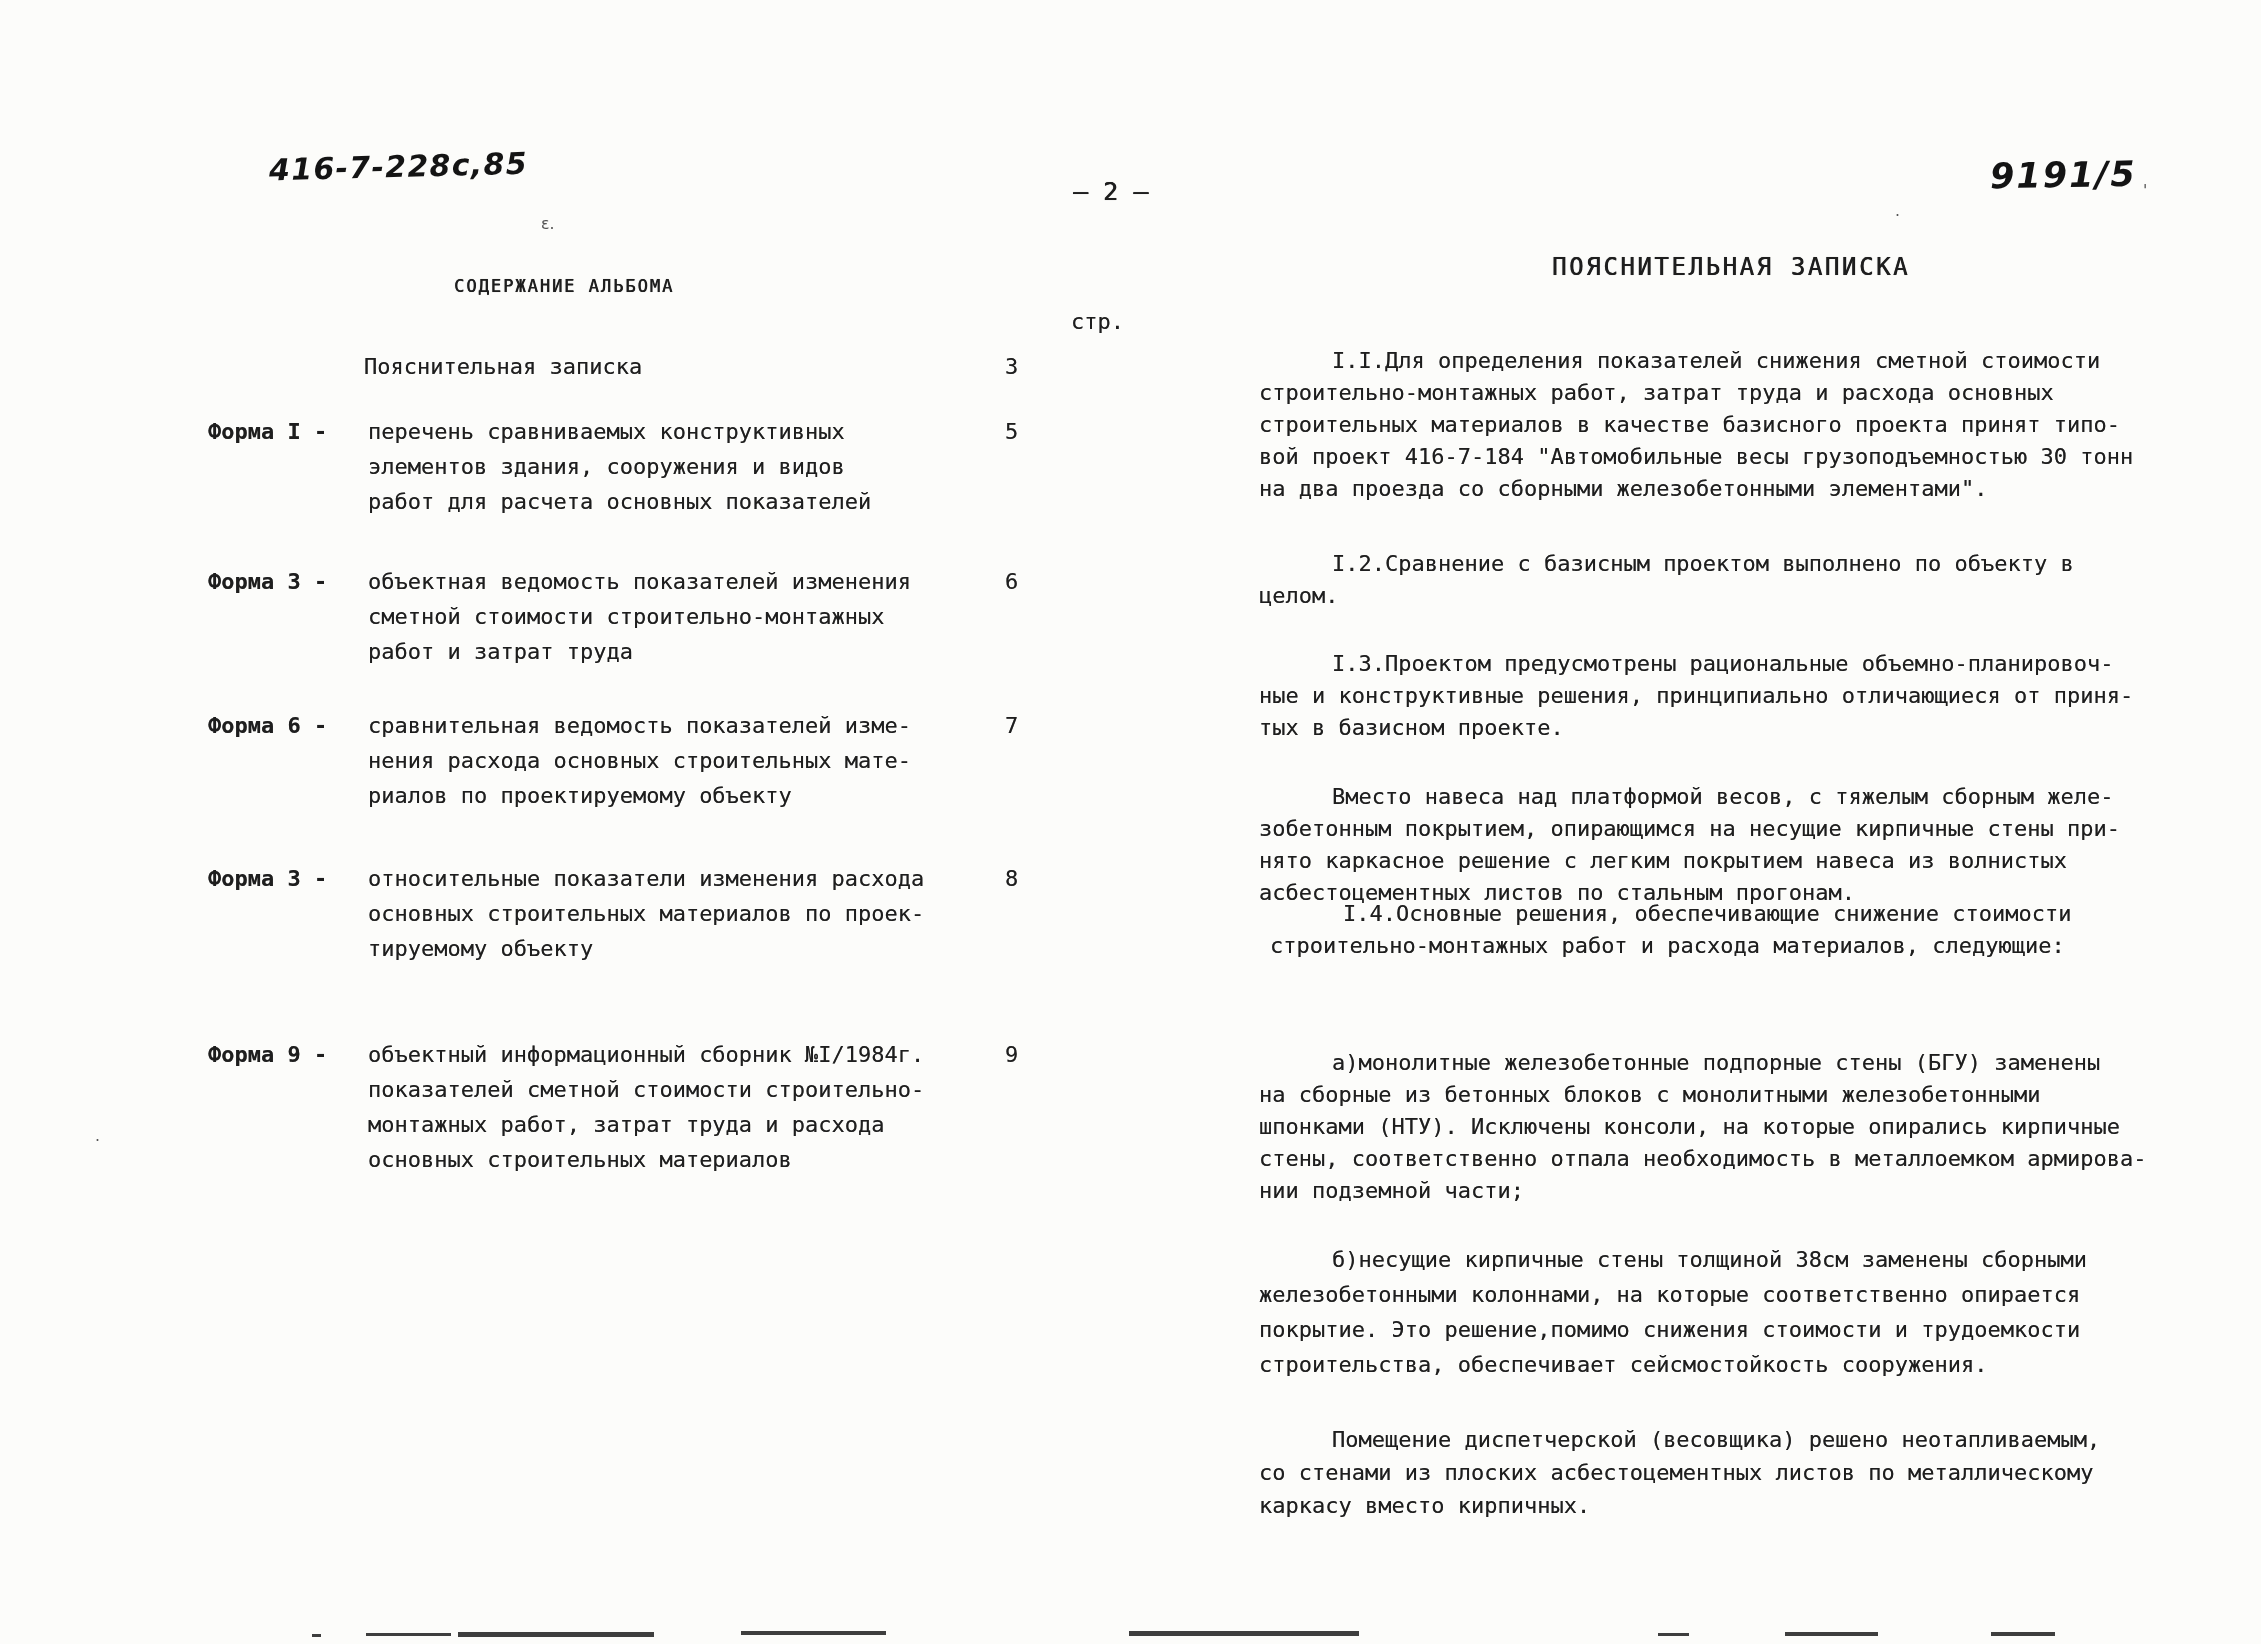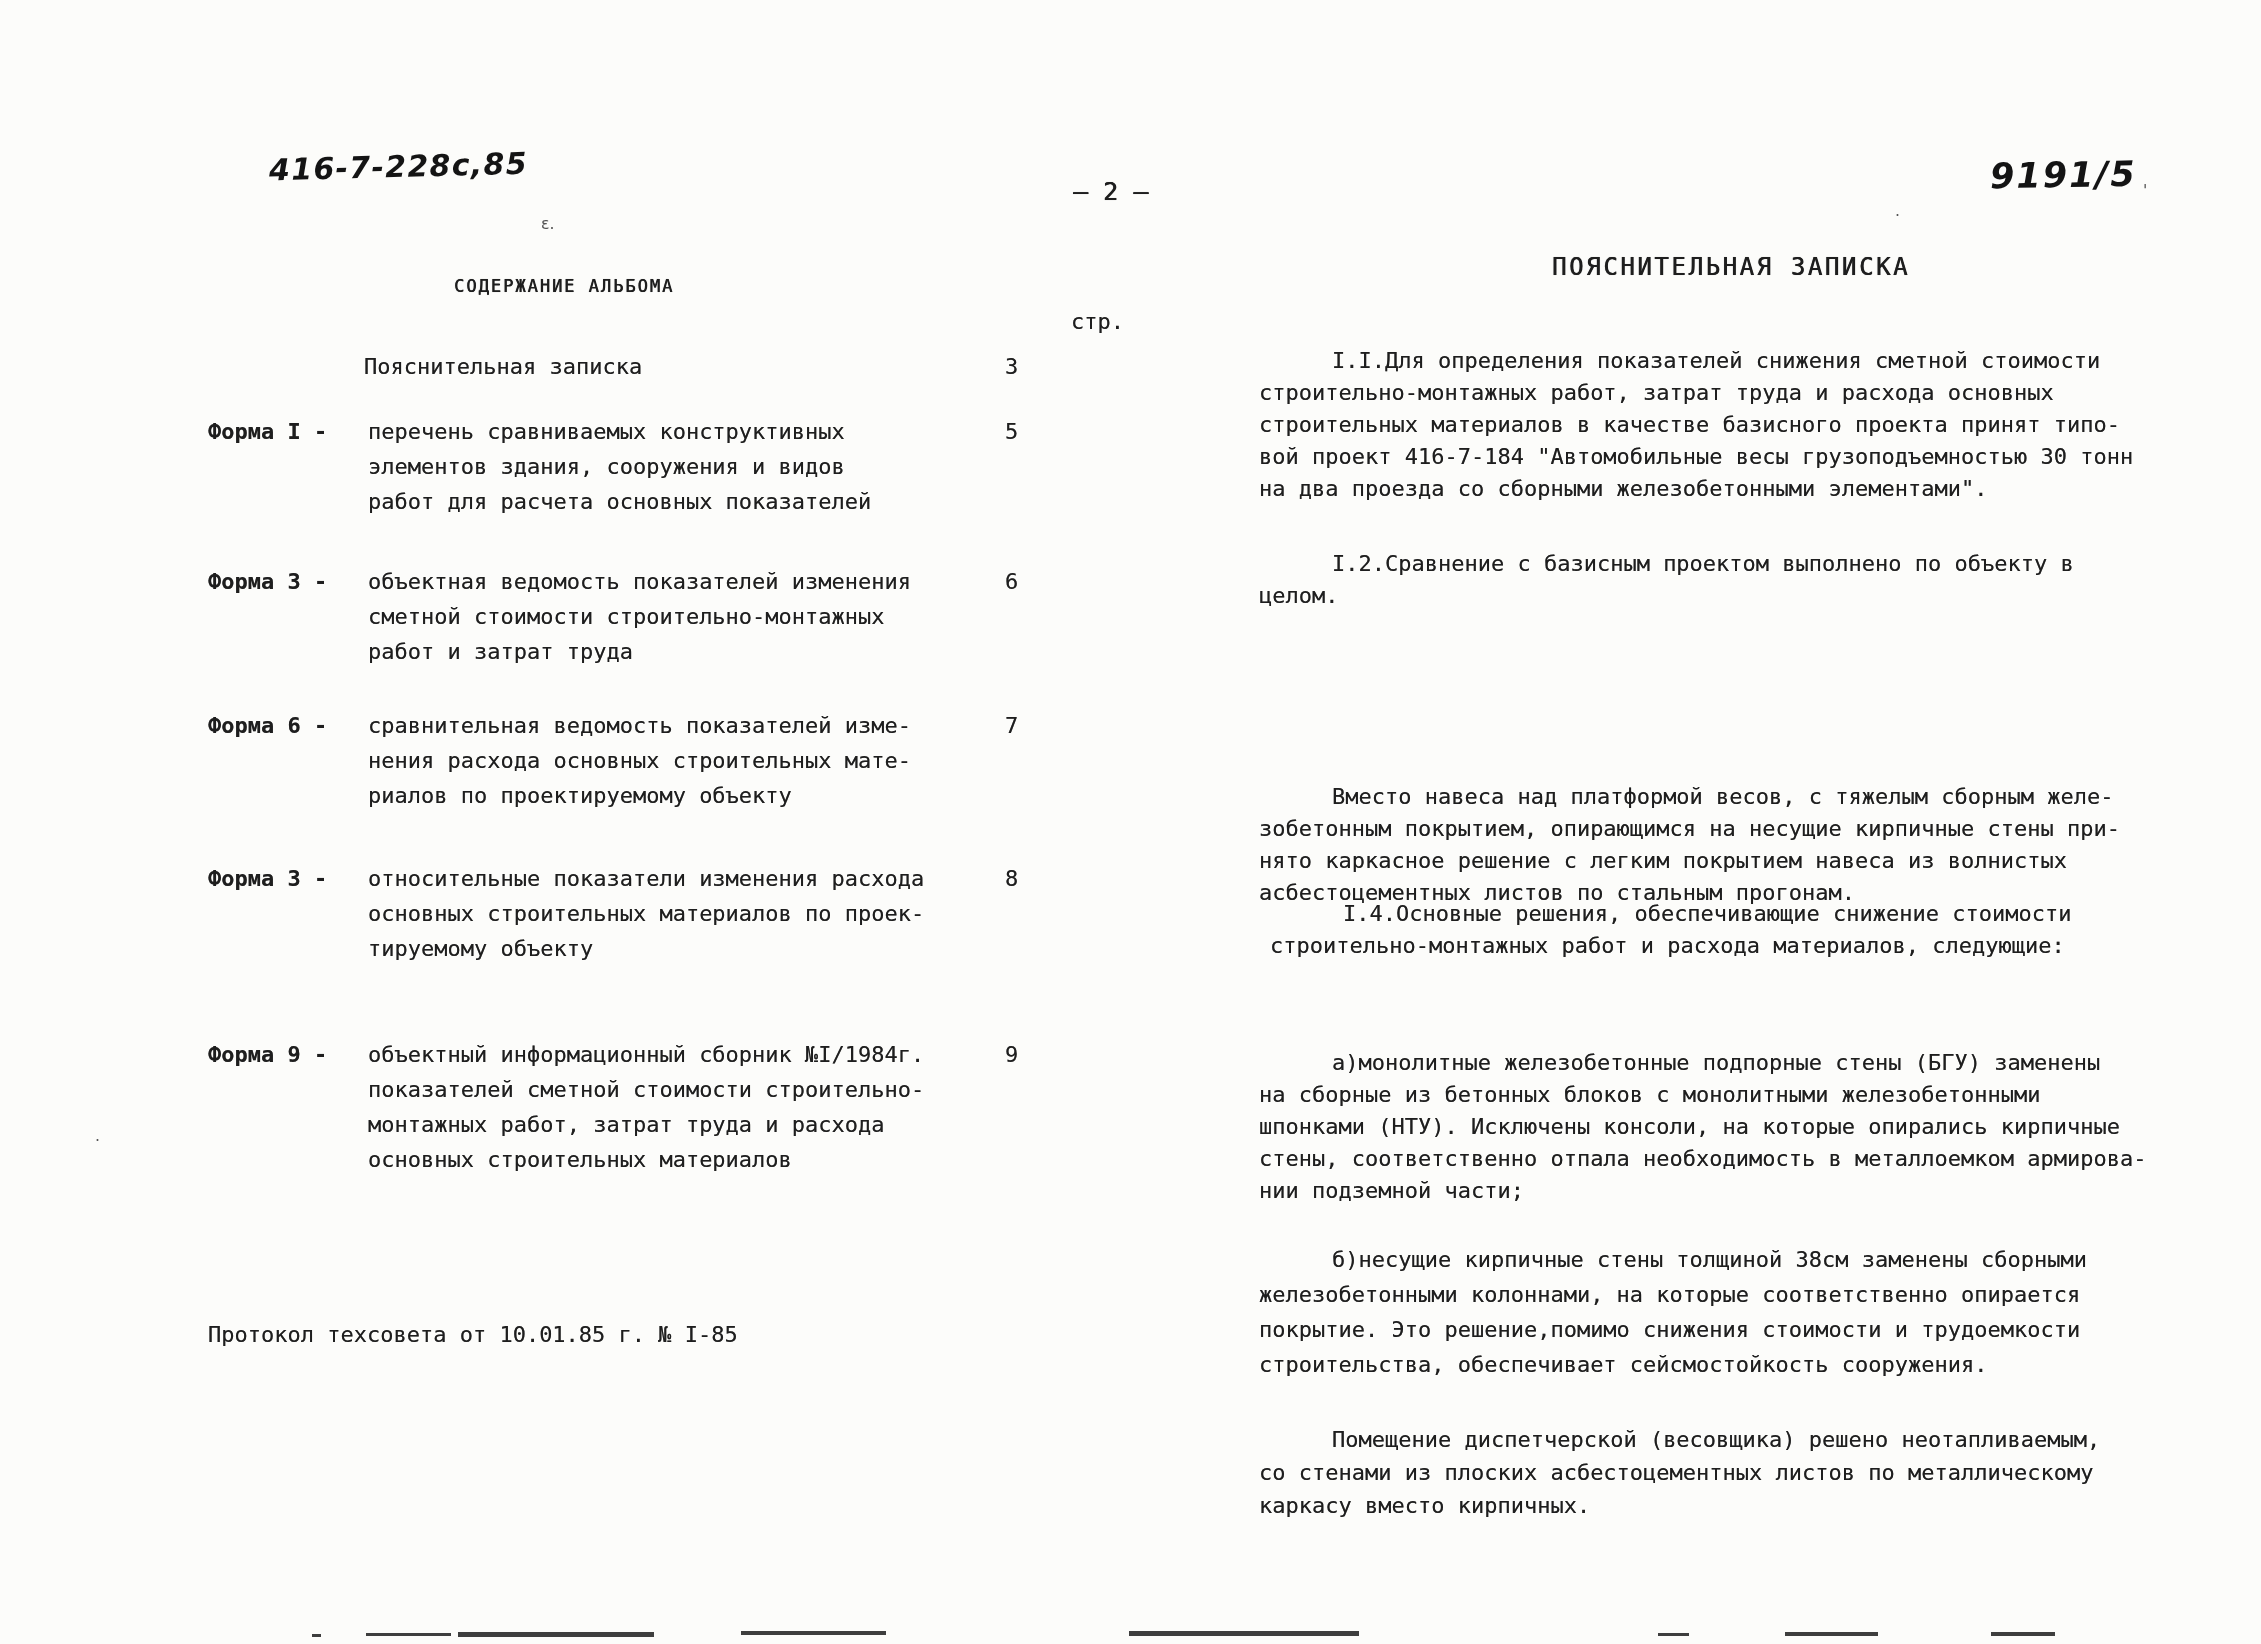--- a/index.html
+++ b/index.html
@@ -107,26 +107,26 @@
     <div class="toc-text">относительные показатели изменения расхода<br>основных строительных материалов по проек-<br>тируемому объекту</div>
     <span class="toc-page">8</span>
   </div>
 
   <div class="toc-row" style="top:1037px;">
     <span class="toc-label">Форма 9 -</span>
     <div class="toc-text">объектный информационный сборник №I/1984г.<br>показателей сметной стоимости строительно-<br>монтажных работ, затрат труда и расхода<br>основных строительных материалов</div>
     <span class="toc-page">9</span>
   </div>
 
-  <div class="typed" style="left:208px;top:1317px;">Протокол техсовета от 10.01.85 г. № I-85</div>
 
   <div class="typed dark" style="left:1552px;top:250px;font-size:24px;letter-spacing:2.6px;">ПОЯСНИТЕЛЬНАЯ ЗАПИСКА</div>
 
   <div class="para" style="top:345px;">I.I.Для определения показателей снижения сметной стоимости<br>строительно-монтажных работ, затрат труда и расхода основных<br>строительных материалов в качестве базисного проекта принят типо-<br>вой проект 416-7-184 "Автомобильные весы грузоподъемностью 30 тонн<br>на два проезда со сборными железобетонными элементами".</div>
   <div class="para" style="top:548px;">I.2.Сравнение с базисным проектом выполнено по объекту в<br>целом.</div>
+  <div class="para" style="top:648px;">I.3.Проектом предусмотрены рациональные объемно-планировоч-<br>ные и конструктивные решения, принципиально отличающиеся от приня-<br>тых в базисном проекте.</div>
   <div class="para" style="top:781px;">Вместо навеса над платформой весов, с тяжелым сборным желе-<br>зобетонным покрытием, опирающимся на несущие кирпичные стены при-<br>нято каркасное решение с легким покрытием навеса из волнистых<br>асбестоцементных листов по стальным прогонам.</div>
   <div class="para" style="top:898px;margin-left:11px;">I.4.Основные решения, обеспечивающие снижение стоимости<br>строительно-монтажных работ и расхода материалов, следующие:</div>
   <div class="para" style="top:1047px;">а)монолитные железобетонные подпорные стены (БГУ) заменены<br>на сборные из бетонных блоков с монолитными железобетонными<br>шпонками (НТУ). Исключены консоли, на которые опирались кирпичные<br>стены, соответственно отпала необходимость в металлоемком армирова-<br>нии подземной части;</div>
   <div class="para" style="top:1242px;line-height:35px;">б)несущие кирпичные стены толщиной 38см заменены сборными<br>железобетонными колоннами, на которые соответственно опирается<br>покрытие. Это решение,помимо снижения стоимости и трудоемкости<br>строительства, обеспечивает сейсмостойкость сооружения.</div>
   <div class="para" style="top:1423px;line-height:33px;">Помещение диспетчерской (весовщика) решено неотапливаемым,<br>со стенами из плоских асбестоцементных листов по металлическому<br>каркасу вместо кирпичных.</div>
 
   <div class="dash" style="left:312px;top:1634px;width:9.1px;height:3.3px;"></div>
   <div class="dash" style="left:366px;top:1633px;width:85px;height:3.3px;"></div>
   <div class="dash" style="left:458px;top:1632px;width:196px;height:4.6px;"></div>
   <div class="dash" style="left:741px;top:1631px;width:145px;height:3.9px;"></div>

